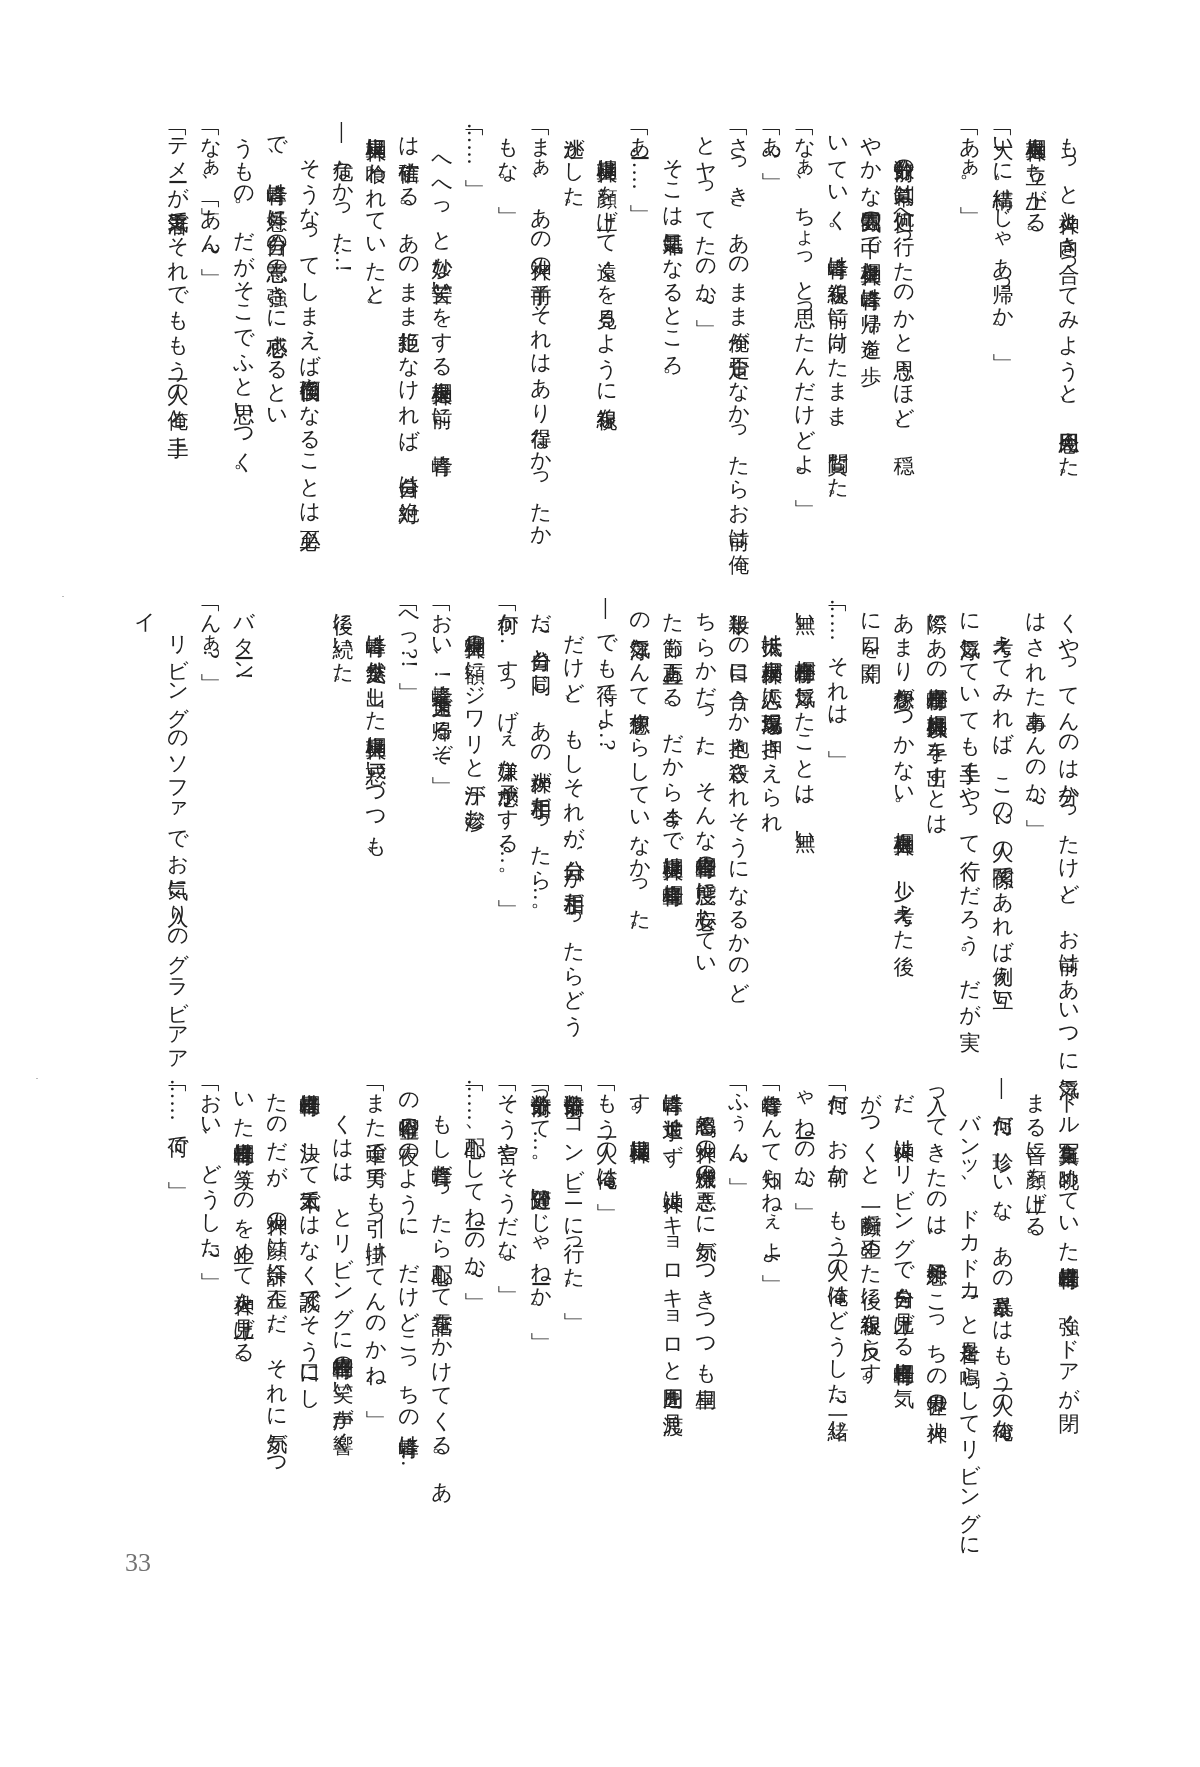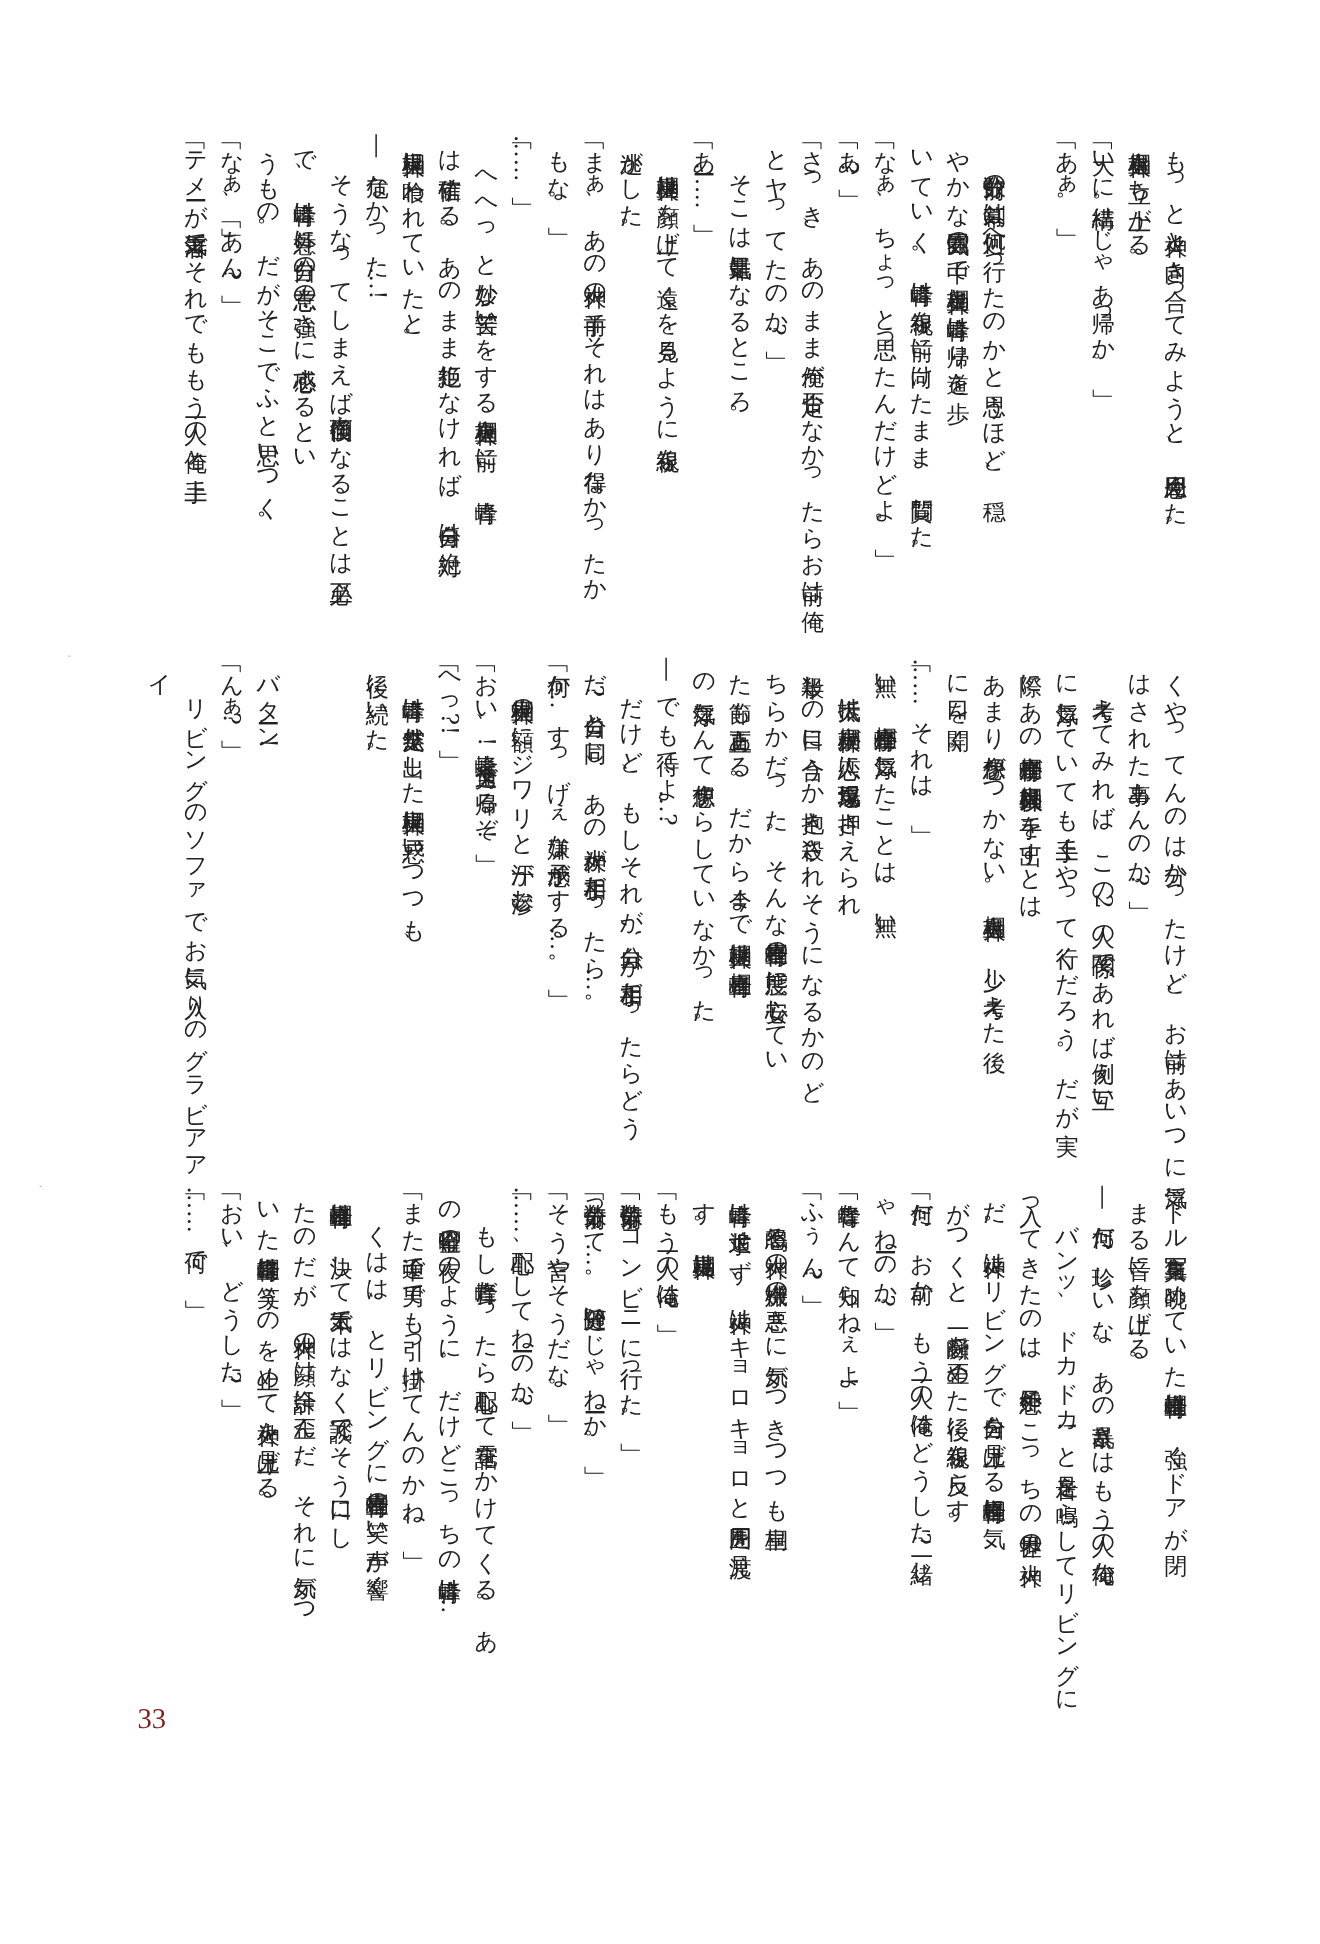--- a/index.html
+++ b/index.html
@@ -7,21 +7,21 @@
          font-family: "DejaVu Serif", "Liberation Serif", serif; color: #222; }
   .band { position: absolute; right: 115px; width: 915px;
           writing-mode: vertical-rl; -webkit-writing-mode: vertical-rl;
           font-size: 21px; line-height: 33px; letter-spacing: 0.5px;
           text-orientation: mixed; }
   .band p { margin: 0; white-space: pre-wrap; }
   #band-1 { top: 122px; height: 460px; }
   #band-2 { top: 598px; height: 470px; }
   #band-3 { top: 1078px; height: 470px; }
   .page-number { position: absolute; left: 125px; top: 1548px;
-                 font-family: "Liberation Serif", serif; font-size: 26px; color: #7f1d1d; }
+                 font-family: "Liberation Serif", serif; font-size: 26px; color: #737373; }
   .speck { position: absolute; width: 2px; height: 1px; background: #bbb; }
 </style>
 </head>
 <body>
 
 <div id="band-1" class="band">
     <p>もっと火神と向き合ってみようと、今回思えた。</p>
     <p>桐皇火神も立ち上がる。</p>
     <p>「大いに結構。じゃあ帰っか。」</p>
     <p>「あぁ。」</p>

